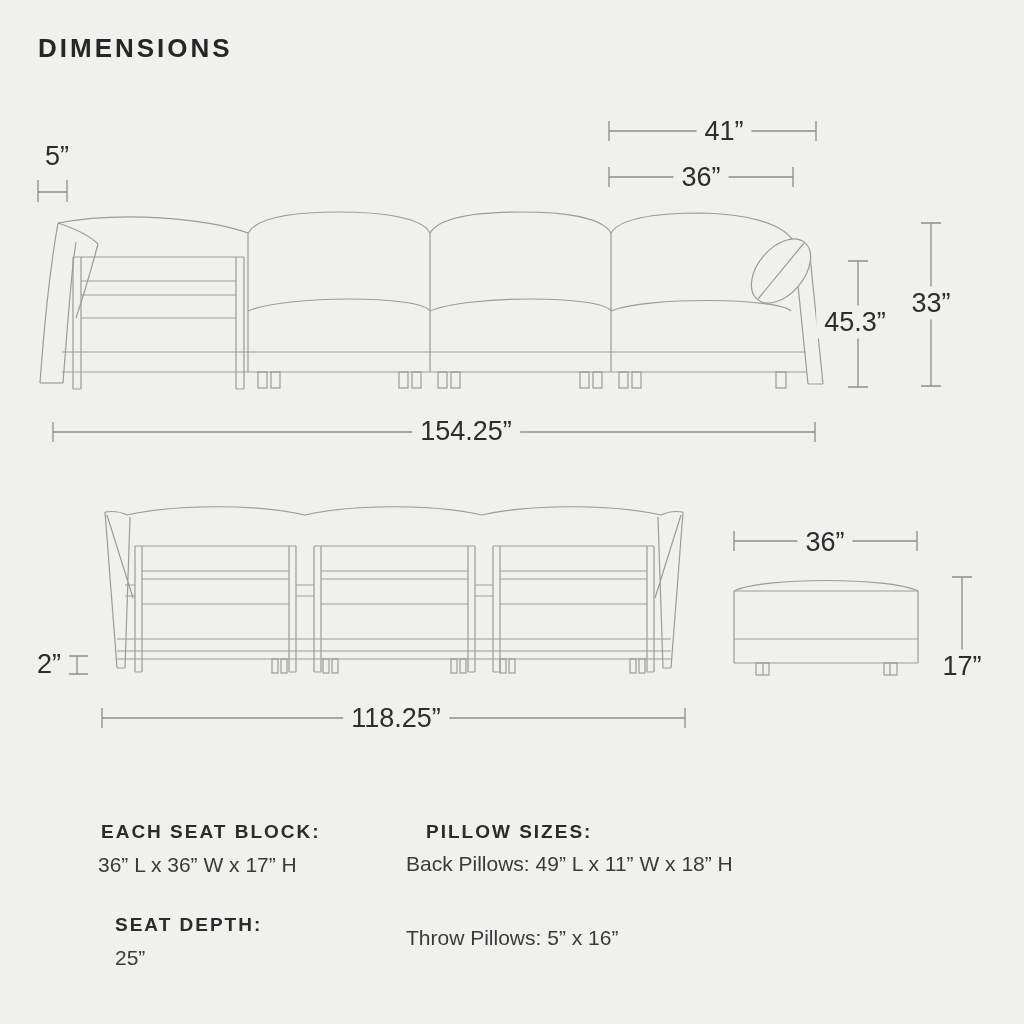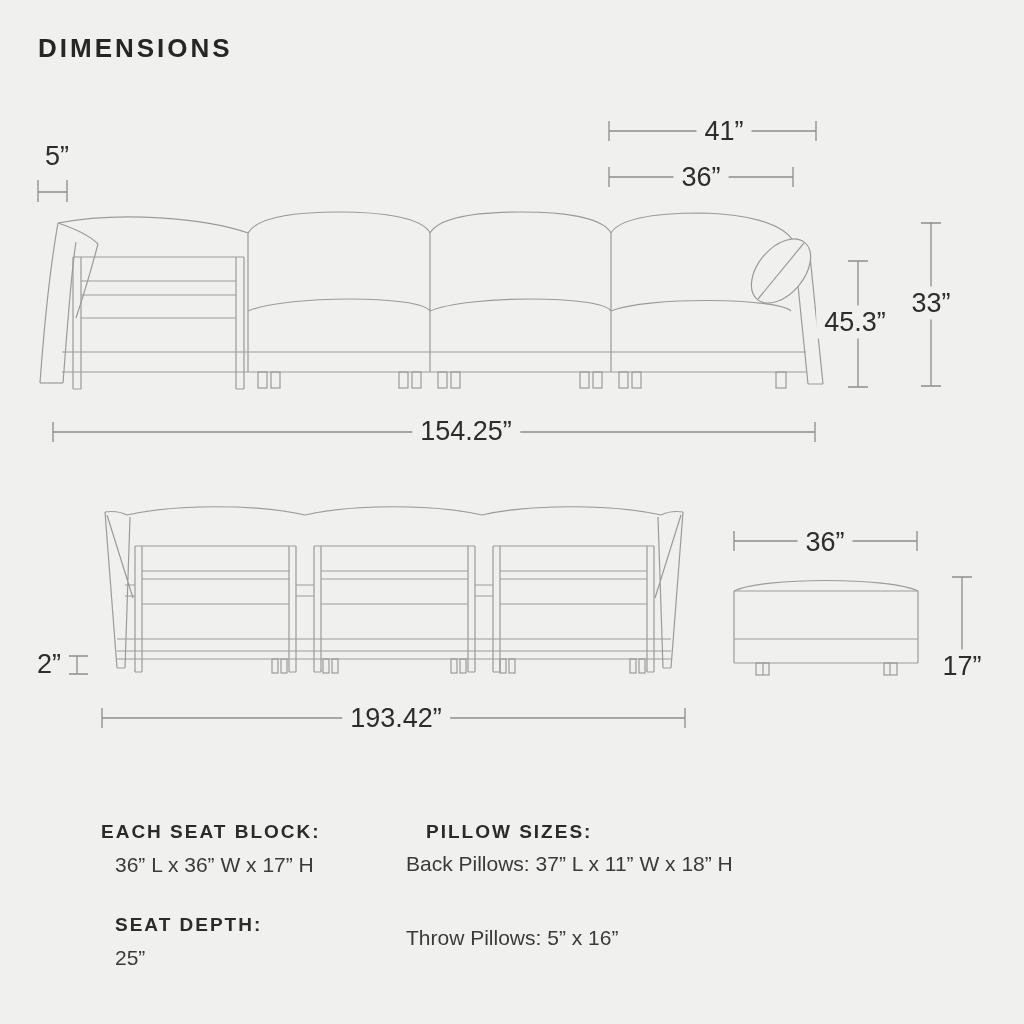--- a/index.html
+++ b/index.html
@@ -166,26 +166,26 @@
     </g>
   </svg>
 
   <div class="dim-label" style="left:57px;top:156px;">5”</div>
   <div class="dim-label" style="left:712px;top:131px;margin-left:12px;">41”</div>
   <div class="dim-label" style="left:701px;top:177px;">36”</div>
   <div class="dim-label" style="left:931px;top:303px;">33”</div>
   <div class="dim-label" style="left:855px;top:322px;">45.3”</div>
   <div class="dim-label" style="left:435px;top:431px;margin-left:31px;">154.25”</div>
   <div class="dim-label" style="left:49px;top:664px;">2”</div>
-  <div class="dim-label" style="left:396px;top:718px;">193.42”</div>
+  <div class="dim-label" style="left:396px;top:718px;">118.25”</div>
   <div class="dim-label" style="left:825px;top:542px;">36”</div>
   <div class="dim-label" style="left:962px;top:624px;margin-top:42px;">17”</div>
 
   <div class="spec-heading" style="left:101px;top:821px;">EACH SEAT BLOCK:</div>
-  <div class="spec-value" style="left:115px;top:853px;">36” L x 36” W x 17” H</div>
+  <div class="spec-value" style="left:98px;top:853px;">36” L x 36” W x 17” H</div>
   <div class="spec-heading" style="left:115px;top:914px;">SEAT DEPTH:</div>
   <div class="spec-value" style="left:115px;top:946px;">25”</div>
 
   <div class="spec-heading" style="left:406px;top:821px;margin-left:20px;">PILLOW SIZES:</div>
-  <div class="spec-value" style="left:406px;top:852px;">Back Pillows: 37” L x 11” W x 18” H</div>
+  <div class="spec-value" style="left:406px;top:852px;">Back Pillows: 49” L x 11” W x 18” H</div>
   <div class="spec-value" style="left:406px;top:926px;">Throw Pillows: 5” x 16”</div>
 
 </div>
 
 </body></html>

